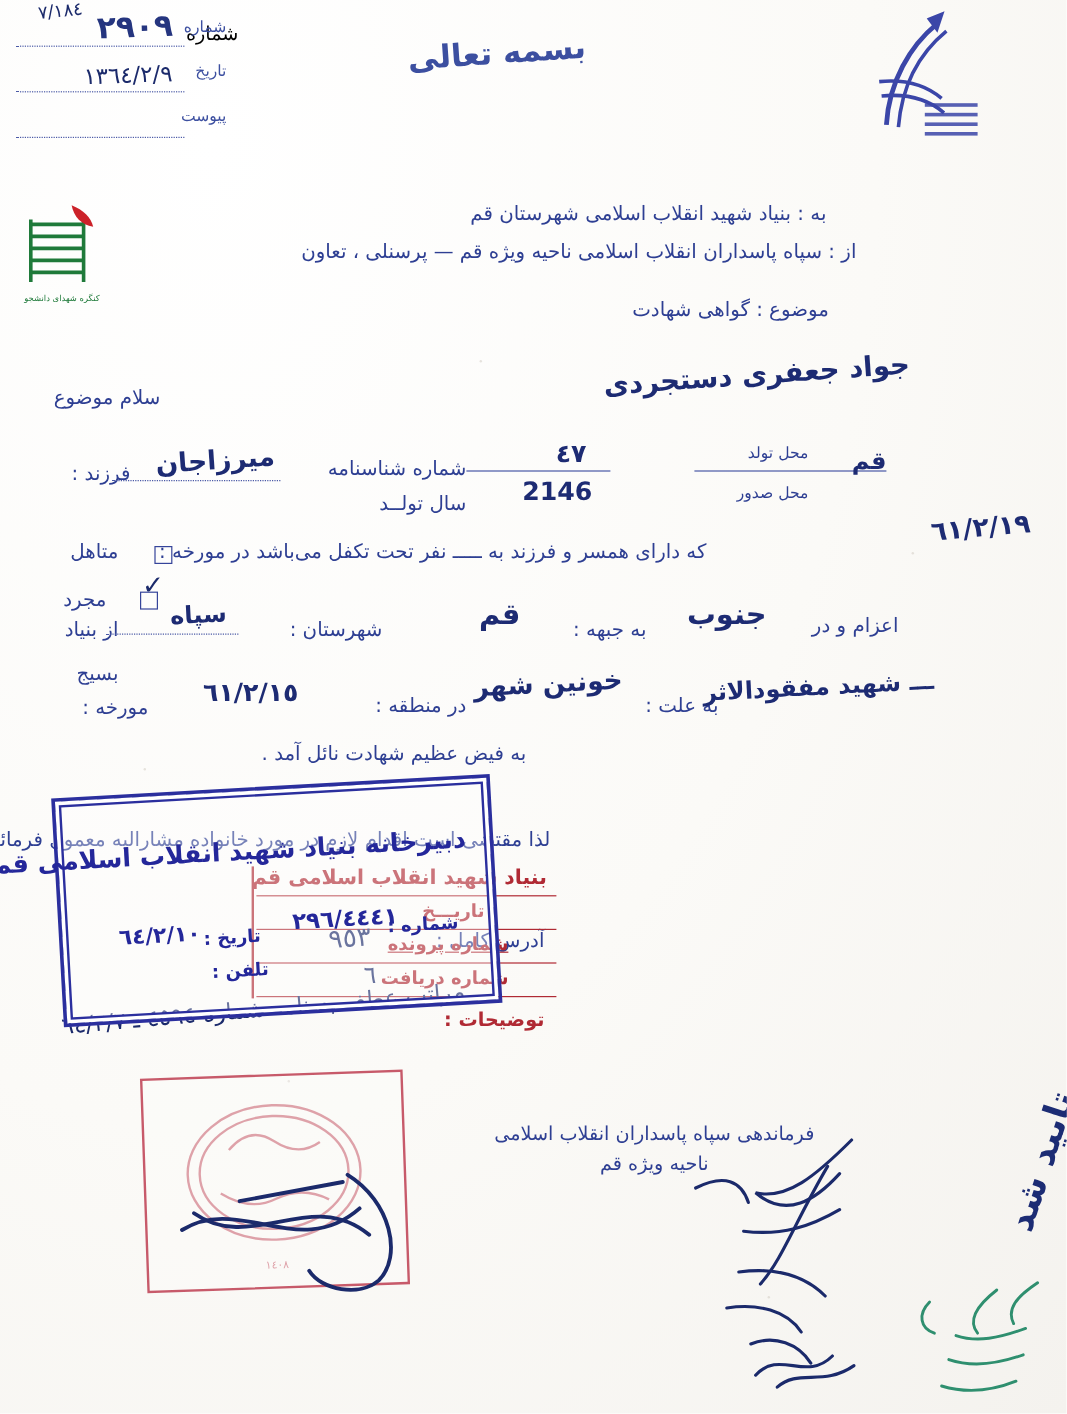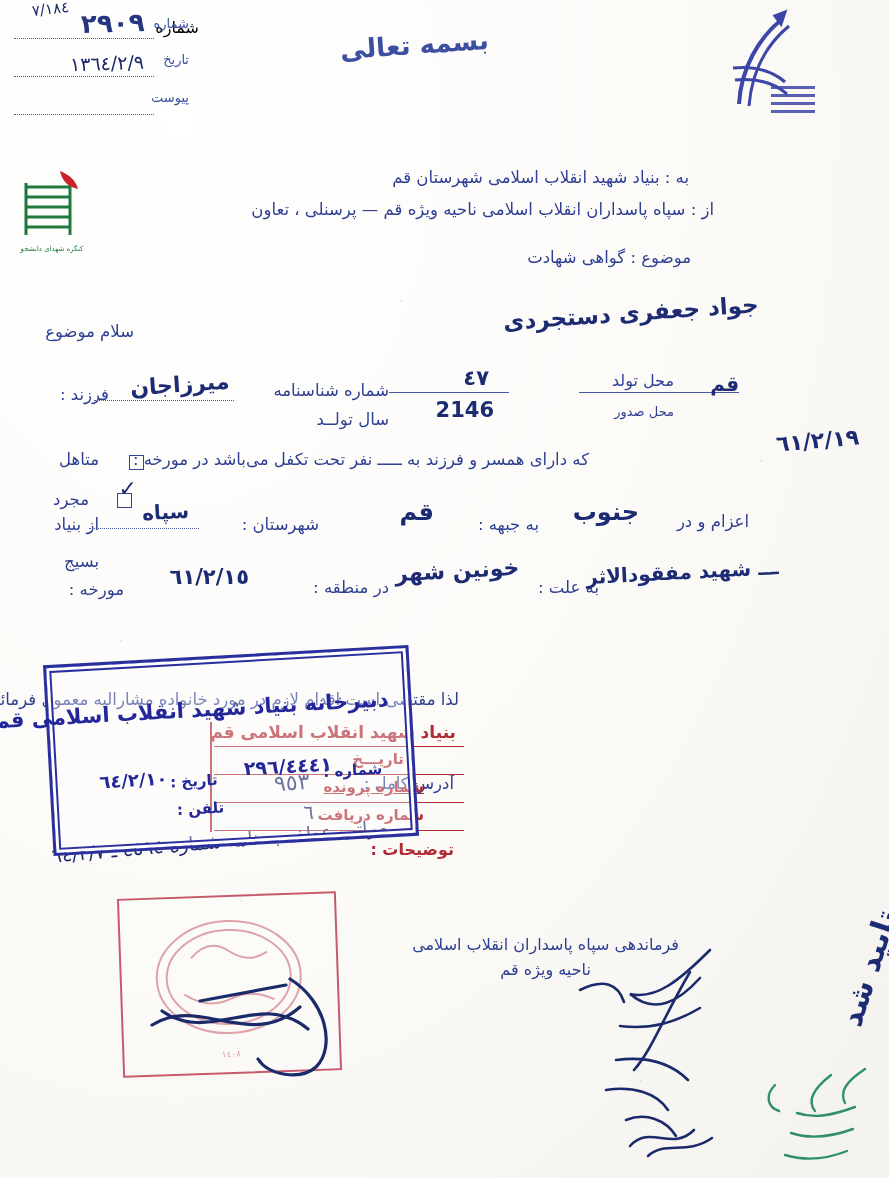--- a/index.html
+++ b/index.html
@@ -164,21 +164,21 @@
   <div class="abs line" style="right:755px;top:322px;">سلام موضوع</div>
   <div class="abs filled" style="right:130px;top:300px;font-size:23px;transform:rotate(-4deg)">جواد جعفری دستجردی</div>
 
   <div class="abs line" style="right:780px;top:385px;">فرزند :</div>
   <div class="abs filled" style="right:660px;top:372px;font-size:22px;transform:rotate(-4deg)">میرزاجان</div>
   <div class="abs" style="right:655px;top:400px;width:140px;border-bottom:1.2px dotted #4a59a6;"></div>
 
   <div class="abs line" style="right:500px;top:381px;">شماره شناسنامه</div>
   <div class="abs filled" style="right:400px;top:366px;font-size:21px;">٤٧</div>
 
-  <div class="abs line" style="right:215px;top:371px;font-size:16px;">محل تولد</div>
+  <div class="abs line" style="right:215px;top:371px;font-size:13px;">محل تولد</div>
   <div class="abs" style="right:150px;top:392px;width:160px;border-bottom:1.2px solid #4a59a6;"></div>
   <div class="abs filled" style="right:150px;top:372px;font-size:20px;">قم</div>
 
   <div class="abs line" style="right:500px;top:410px;">سال تولــد</div>
   <div class="abs filled" style="right:395px;top:398px;font-size:21px;">2146</div>
   <div class="abs" style="right:380px;top:392px;width:120px;border-bottom:1.2px solid #4a59a6;"></div>
 
   <div class="abs line" style="right:215px;top:404px;font-size:13px;">محل صدور</div>
 
   <div class="abs line" style="right:790px;top:450px;">متاهل</div>
@@ -205,20 +205,21 @@
 
   <div class="abs line" style="right:765px;top:580px;">مورخه :</div>
   <div class="abs filled" style="right:640px;top:565px;font-size:21px;">٦١/٢/١٥</div>
 
   <div class="abs line" style="right:500px;top:578px;">در منطقه :</div>
   <div class="abs filled" style="right:370px;top:558px;font-size:22px;transform:rotate(-3deg)">خونین شهر</div>
 
   <div class="abs line" style="right:290px;top:578px;">به علت :</div>
   <div class="abs filled" style="right:110px;top:560px;font-size:20px;transform:rotate(-3deg)">ـــ شهید مفقودالاثر</div>
 
+  <div class="abs line" style="right:450px;top:618px;">به فیض عظیم شهادت نائل آمد .</div>
   <div class="abs line" style="right:430px;top:690px;">لذا مقتضی است اقدام لازم در مورد خانواده مشارالیه معمول فرمائید .</div>
 
   <div class="abs line" style="right:435px;top:774px;text-align:center;">آدرس کامل :</div>
 
   <div class="abs" style="right:425px;top:722px;width:300px;height:170px;">
     <div class="abs red-form" style="right:8px;top:0;font-size:17px;font-weight:bold;">بنیاد شهید انقلاب اسلامی قم</div>
     <div class="abs red-rule" style="right:0;top:24px;width:250px;"></div>
     <div class="abs red-form" style="right:60px;top:28px;font-size:15px;font-weight:bold;">تاریـــخ</div>
     <div class="abs red-rule" style="right:0;top:52px;width:250px;"></div>
     <div class="abs red-form" style="right:40px;top:56px;font-size:15px;font-weight:bold;text-decoration:underline;">شماره پرونده</div>

